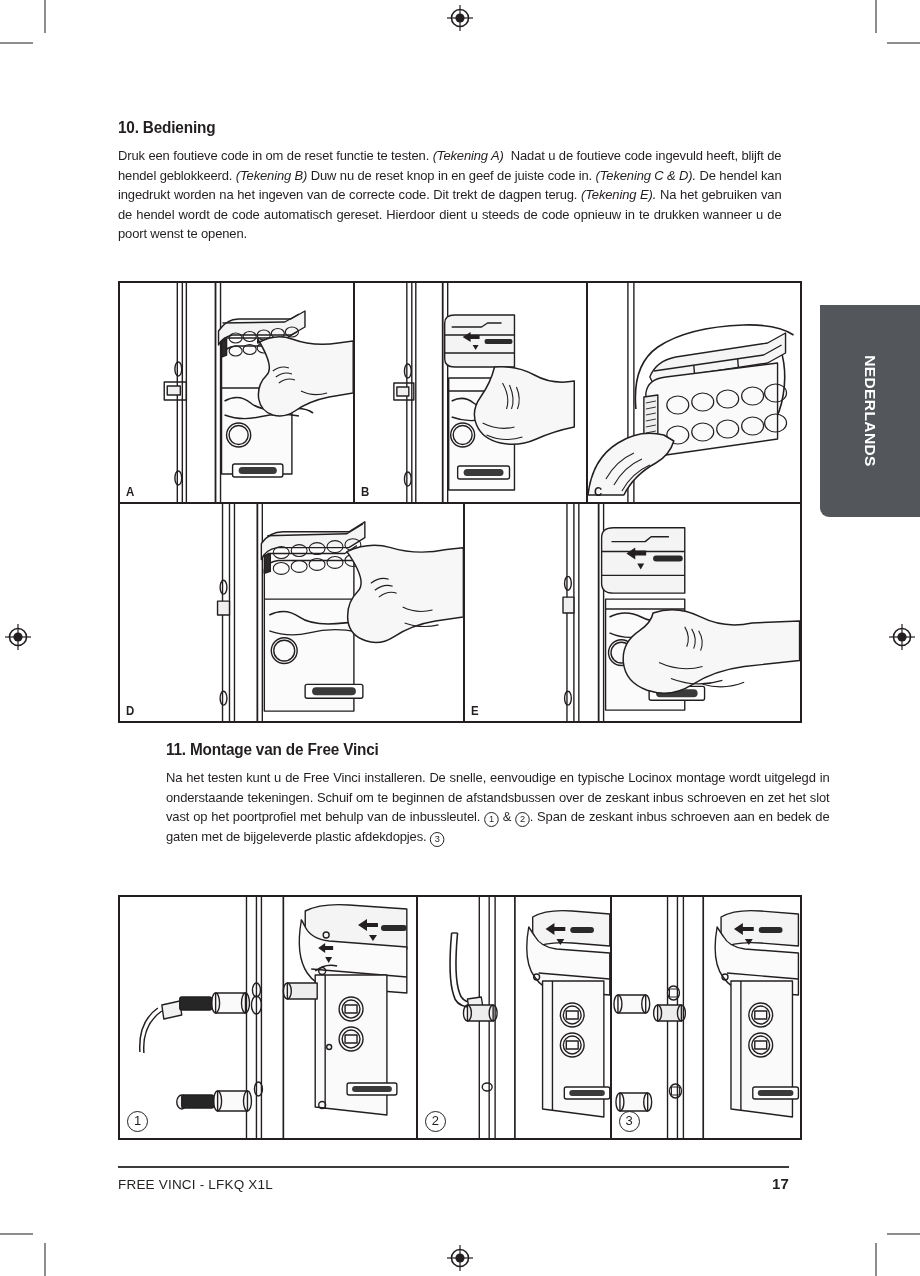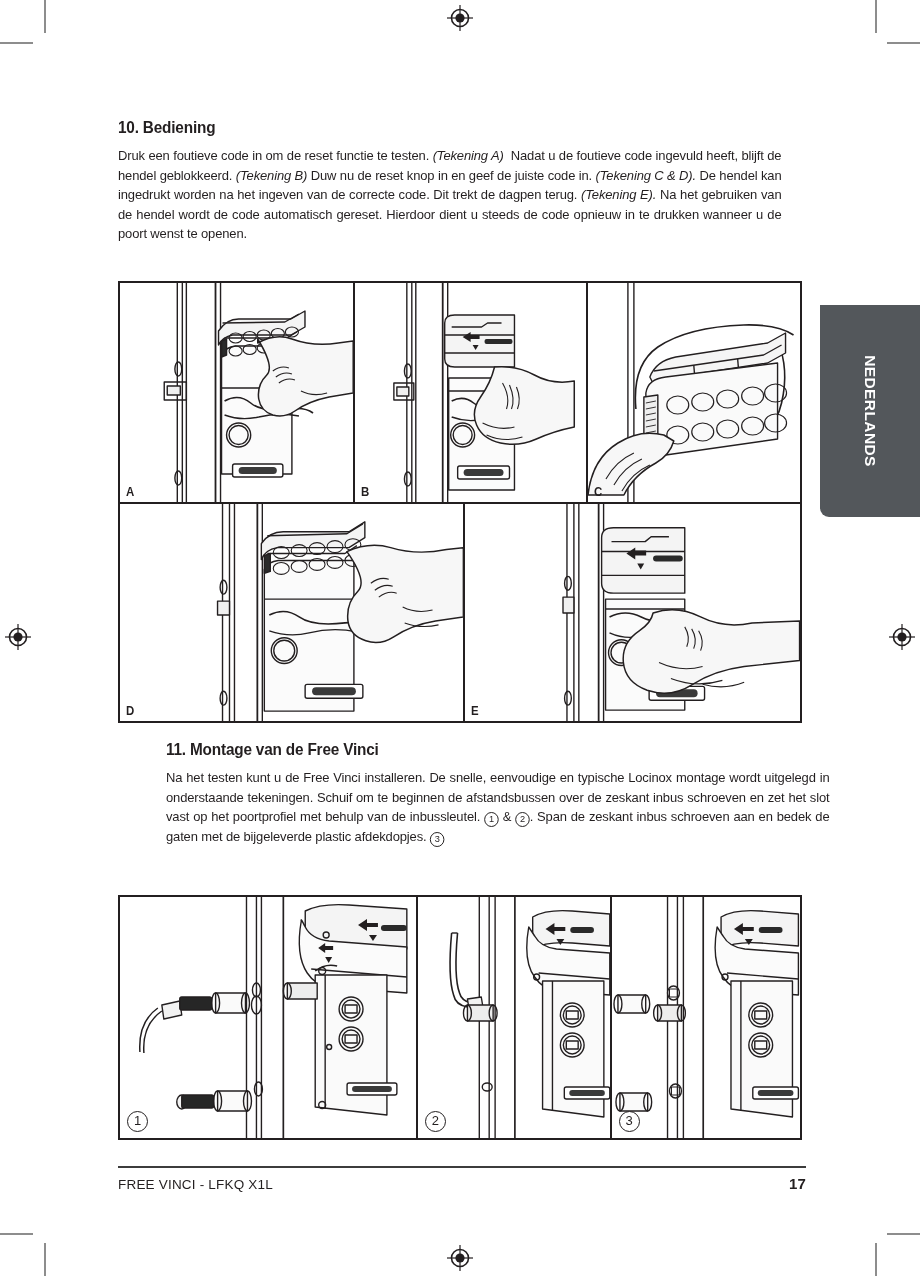--- a/index.html
+++ b/index.html
@@ -117,21 +117,21 @@
     white-space:nowrap;
     color:#ffffff;
     font-weight:bold;
     font-size:15.5px;
     letter-spacing:0.4px;
   }
 
   
   .footer{
     position:absolute;
-    left:118px;right:114px;
+    left:118px;right:131px;
     bottom:84px;
   }
   .footer .rule{height:2px;background:#3c3c3c;margin-bottom:7px;}
   .footer .row{
     display:flex;justify-content:space-between;align-items:baseline;
     font-size:13.5px;letter-spacing:0.2px;
   }
   .footer .pagenum{font-weight:bold;font-size:15px;}
 </style>
 </head>

